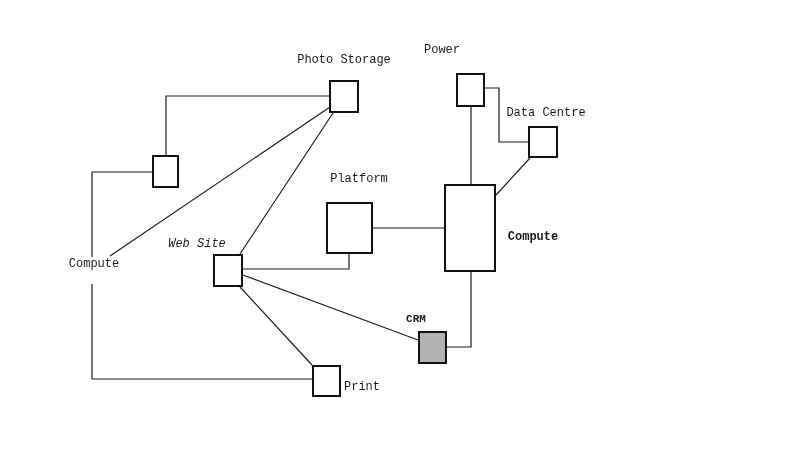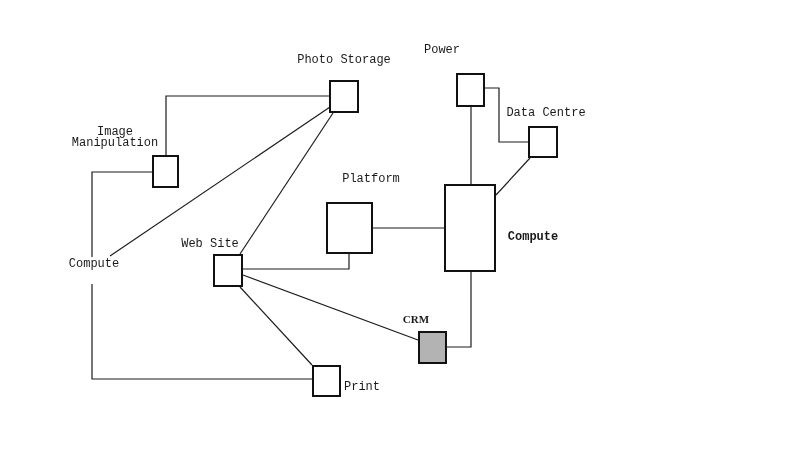--- a/index.html
+++ b/index.html
@@ -45,25 +45,25 @@
   #n-platform           { left: 326px; top: 202px; width: 47px; height: 52px; }
   #n-compute            { left: 444px; top: 184px; width: 52px; height: 88px; }
   #n-web-site           { left: 213px; top: 254px; width: 30px; height: 33px; }
   #n-crm                { left: 418px; top: 331px; width: 29px; height: 33px; background: #b3b3b3; }
   #n-print              { left: 312px; top: 365px; width: 29px; height: 32px; }
   
   #l-photo-storage      { left: 344px; top:  55px; }
   #l-image-manipulation { left: 115px; top: 127px; }
   #l-power              { left: 442px; top:  45px; }
   #l-data-centre        { left: 546px; top: 108px; }
-  #l-platform           { left: 371px; top: 174px; text-align: right; }
+  #l-platform           { left: 359px; top: 174px; text-align: right; }
   #l-compute            { left: 533px; top: 232px; font-weight: bold; }
-  #l-web-site           { left: 210px; top: 239px; }
+  #l-web-site           { left: 197px; top: 239px; font-style: italic; }
   #l-customer           { left:  94px; top: 259px; }
-  #l-crm                { left: 416px; top: 314px; font-weight: bold; font-size: 11px; font-family: Liberation Serif, serif; }
+  #l-crm                { left: 416px; top: 314px; font-weight: bold; font-size: 11px; }
   #l-print              { left: 362px; top: 382px; }
 </style>
 </head>
 <body>
 
 <div class="stage">
 
   <svg class="edges" viewBox="0 0 800 450" aria-hidden="true">
     <polyline points="166,155 166,96 329,96"></polyline>
     <polyline points="152,172 92,172 92,257"></polyline>
@@ -84,22 +84,20 @@
   <div class="node" id="n-image-manipulation"></div>
   <div class="node" id="n-power"></div>
   <div class="node" id="n-data-centre"></div>
   <div class="node" id="n-platform"></div>
   <div class="node" id="n-compute"></div>
   <div class="node" id="n-web-site"></div>
   <div class="node" id="n-crm"></div>
   <div class="node" id="n-print"></div>
 
   <div class="lbl" id="l-photo-storage">Photo Storage</div>
-  <div class="lbl" id="l-image-manipulation">Image
-Manipulation</div>
   <div class="lbl" id="l-power">Power</div>
   <div class="lbl" id="l-data-centre">Data Centre</div>
   <div class="lbl" id="l-platform">Platform</div>
   <div class="lbl" id="l-compute">Compute</div>
   <div class="lbl" id="l-web-site">Web Site</div>
   <div class="lbl" id="l-customer">Compute</div>
   <div class="lbl" id="l-crm">CRM</div>
   <div class="lbl" id="l-print">Print</div>
 
 </div>

